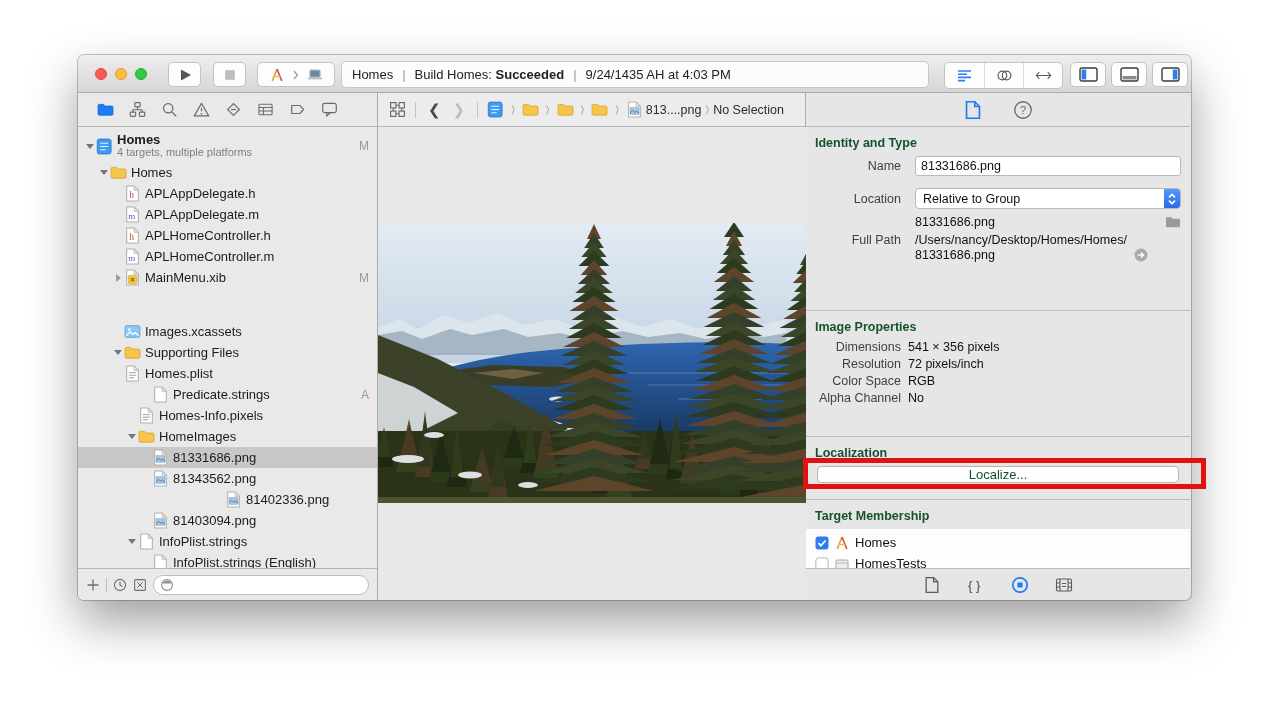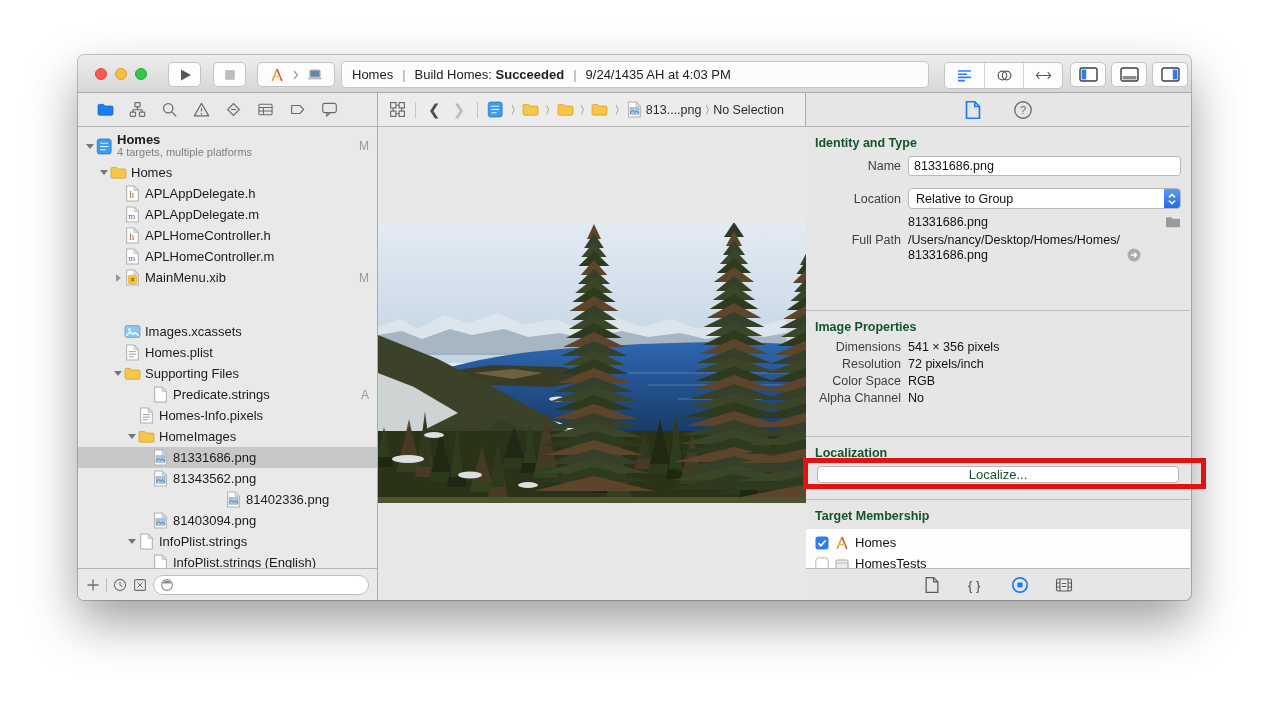--- a/index.html
+++ b/index.html
@@ -89,21 +89,21 @@
   
   .insp-tabs { height:34px; border-bottom:1px solid #b6b6b6; display:flex; align-items:center;
     justify-content:center; gap:30px; }
   .insp-tabs .itab { width:20px; height:20px; display:flex; } .insp-tabs svg { width:100%; height:100%; }
   .isec { padding:6px 9px 0; border-bottom:1px solid #bdbdbd; font-size:12.5px; color:#2e2e2e; }
   .isec h3 { font-size:12.5px; font-weight:bold; color:#14532d; margin:3px 0 6px; }
   .sec-identity { height:184px; }
   .sec-imgprops { height:126px; }
   .sec-loc      { height:63px; }
   .sec-target   { height:68px; padding-bottom:0; border-bottom:none; }
-  .prow { display:flex; align-items:center; margin:5px 0; }
+  .prow { display:flex; align-items:center; margin:5px 0;gap:7px; }
   .plabel { width:86px; text-align:right; margin-right:7px; color:#3f3f3f; flex:none; }
   .pvalue { flex:1; min-width:0; }
   .pvalue.plain { color:#111; }
   input.tfield { width:100%; height:20px; border:1px solid #b9b9b9; border-radius:3px;
     background:#fff; font-size:12.5px; padding:0 5px; color:#111; font-family:"Liberation Sans",sans-serif; }
   .dropdown { height:21px; background:#fff; border:1px solid #b9b9b9; border-radius:4px;
     display:flex; align-items:center; overflow:hidden; }
   .dropdown .dtext { flex:1; padding:0 7px; color:#111; }
   .stepper { width:16px; height:21px; background:linear-gradient(#5a9cf8,#2569e8); flex:none;
     display:flex; align-items:center; justify-content:center; }
@@ -396,40 +396,40 @@
               <span class="ticon">
                 <svg viewBox="0 0 16 14" xmlns="http://www.w3.org/2000/svg">
                   <rect x="1" y="1.5" width="14" height="11" rx="1.6" fill="#8cc7f5" stroke="#5a9fd0" stroke-width=".8"></rect>
                   <circle cx="5" cy="5.2" r="1.2" fill="#fff"></circle>
                   <path d="M2 11l3.8-3.8 2.6 2.6 2-2 3.4 3.2" stroke="#fff" stroke-width="1.1" fill="none"></path>
                 </svg>
               </span>
               <span>Images.xcassets</span>
             </div>
             <div class="trow" style="padding-left: 34px;">
-              <span class="tri"></span>
-              <span class="ticon">
-                <svg viewBox="0 0 13 16" xmlns="http://www.w3.org/2000/svg">
-                  <path d="M1 1h7l4 4v10H1z" fill="#fff" stroke="#b0b0b0"></path>
-                  <path d="M8 1l4 4H8z" fill="#e6e6e6" stroke="#b0b0b0" stroke-width=".7"></path>
-                  <path d="M3 7.2h7M3 9.6h7M3 12h5" stroke="#9a9a9a" stroke-width=".9"></path>
-                </svg>
-              </span>
-              <span>Homes.plist</span>
-            </div>
-            <div class="trow" style="padding-left: 34px;">
               <span class="tri">
                 <span class="tri-down"></span>
               </span>
               <span class="ticon">
                 <svg viewBox="0 0 16 12" xmlns="http://www.w3.org/2000/svg">
                   <path d="M1 2.3a1.1 1.1 0 011.1-1.1h4l1.4 1.6h6.4a1.1 1.1 0 011.1 1.1v6.3a1.1 1.1 0 01-1.1 1.1H2.1A1.1 1.1 0 011 10.2z" fill="#f6c64a" stroke="#d9a32e" stroke-width=".8"></path>
                 </svg>
               </span>
               <span>Supporting Files</span>
+            </div>
+            <div class="trow" style="padding-left: 34px;">
+              <span class="tri"></span>
+              <span class="ticon">
+                <svg viewBox="0 0 13 16" xmlns="http://www.w3.org/2000/svg">
+                  <path d="M1 1h7l4 4v10H1z" fill="#fff" stroke="#b0b0b0"></path>
+                  <path d="M8 1l4 4H8z" fill="#e6e6e6" stroke="#b0b0b0" stroke-width=".7"></path>
+                  <path d="M3 7.2h7M3 9.6h7M3 12h5" stroke="#9a9a9a" stroke-width=".9"></path>
+                </svg>
+              </span>
+              <span>Homes.plist</span>
             </div>
             <div class="trow" style="padding-left: 62px;">
               <span class="tri"></span>
               <span class="ticon">
                 <svg viewBox="0 0 13 16" xmlns="http://www.w3.org/2000/svg">
                   <path d="M1 1h7l4 4v10H1z" fill="#fff" stroke="#b0b0b0"></path>
                   <path d="M8 1l4 4H8z" fill="#e6e6e6" stroke="#b0b0b0" stroke-width=".7"></path>
                 </svg>
               </span>
               <span>Predicate.strings</span>

